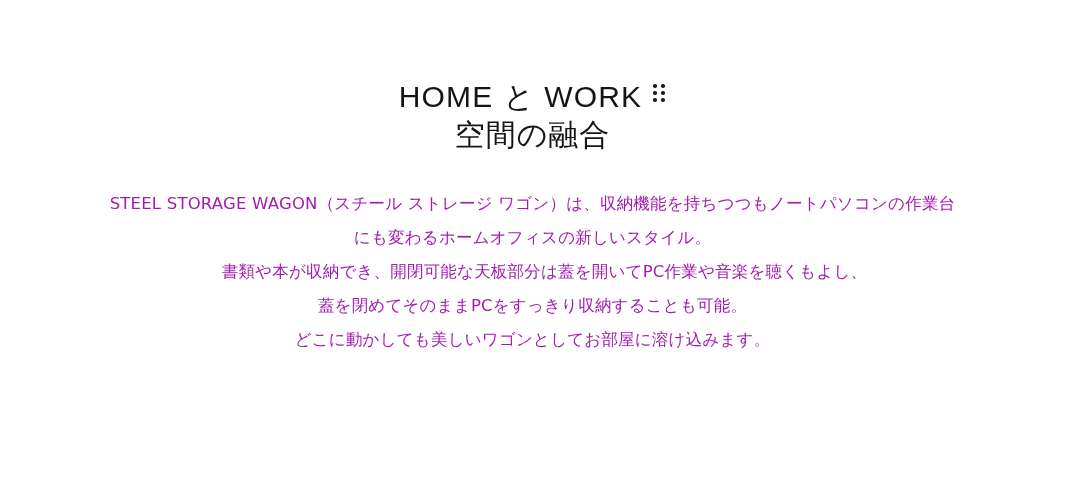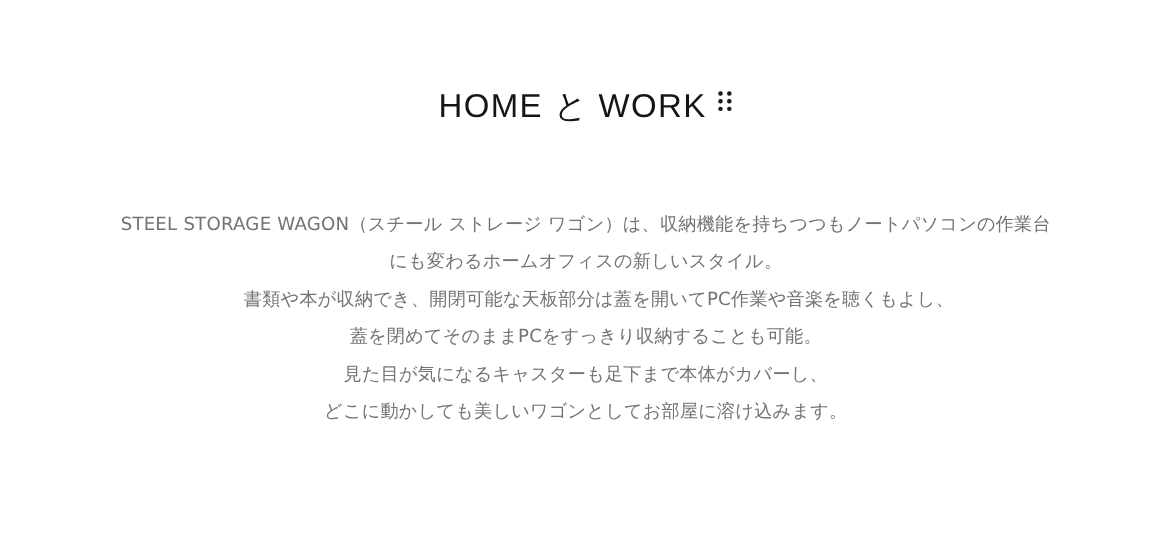--- a/index.html
+++ b/index.html
@@ -100,39 +100,39 @@
     width: 1065px;
     text-align: center;
   }
 
   .body-line {
     display: block;
     font-family: "DejaVu Sans", "Liberation Sans", sans-serif;
     font-size: 16.5px;
     line-height: 34px;
     font-weight: 400;
-    color: #737373;
+    color: #a21caf;
     letter-spacing: 0.2px;
     white-space: nowrap;
   }
 </style>
 </head>
 <body>
 
 <div class="page">
 
   <div class="heading-block">
 
     <h1 class="heading-line-1" style="margin: 0px;"><span class="h-en">HOME</span><span class="h-ja" style="margin: 0px 10px;">と</span><span class="h-en">WORK</span><span class="dot-grid"><span class="dot-row"><i class="dot"></i><i class="dot"></i></span><span class="dot-row"><i class="dot"></i><i class="dot"></i></span><span class="dot-row"><i class="dot"></i><i class="dot"></i></span></span></h1>
 
+    <h2 class="heading-line-2" style="margin: 0px;">空間の融合</h2>
 
   </div>
 
   <div class="body-block">
     <p class="body-line" style="margin: 0px;">STEEL STORAGE WAGON（スチール ストレージ ワゴン）は、収納機能を持ちつつもノートパソコンの作業台</p>
     <p class="body-line" style="margin: 0px;">にも変わるホームオフィスの新しいスタイル。</p>
     <p class="body-line" style="margin: 0px; padding-left: 24px;">書類や本が収納でき、開閉可能な天板部分は蓋を開いてPC作業や音楽を聴くもよし、</p>
     <p class="body-line" style="margin: 0px;">蓋を閉めてそのままPCをすっきり収納することも可能。</p>
-    <p class="body-line" style="margin: 0px;">見た目が気になるキャスターも足下まで本体がカバーし、</p>
     <p class="body-line" style="margin: 0px; text-align: center;">どこに動かしても美しいワゴンとしてお部屋に溶け込みます。</p>
   </div>
 
 </div>
 
 </body></html>

